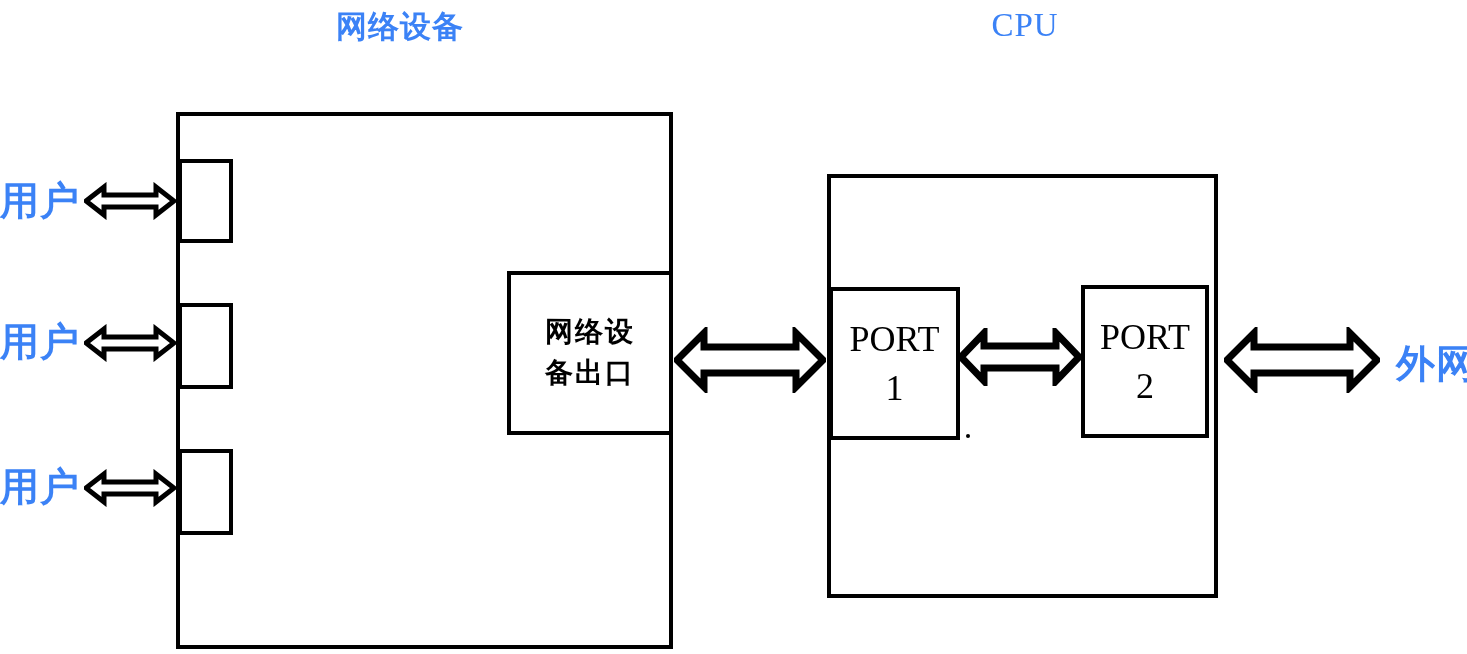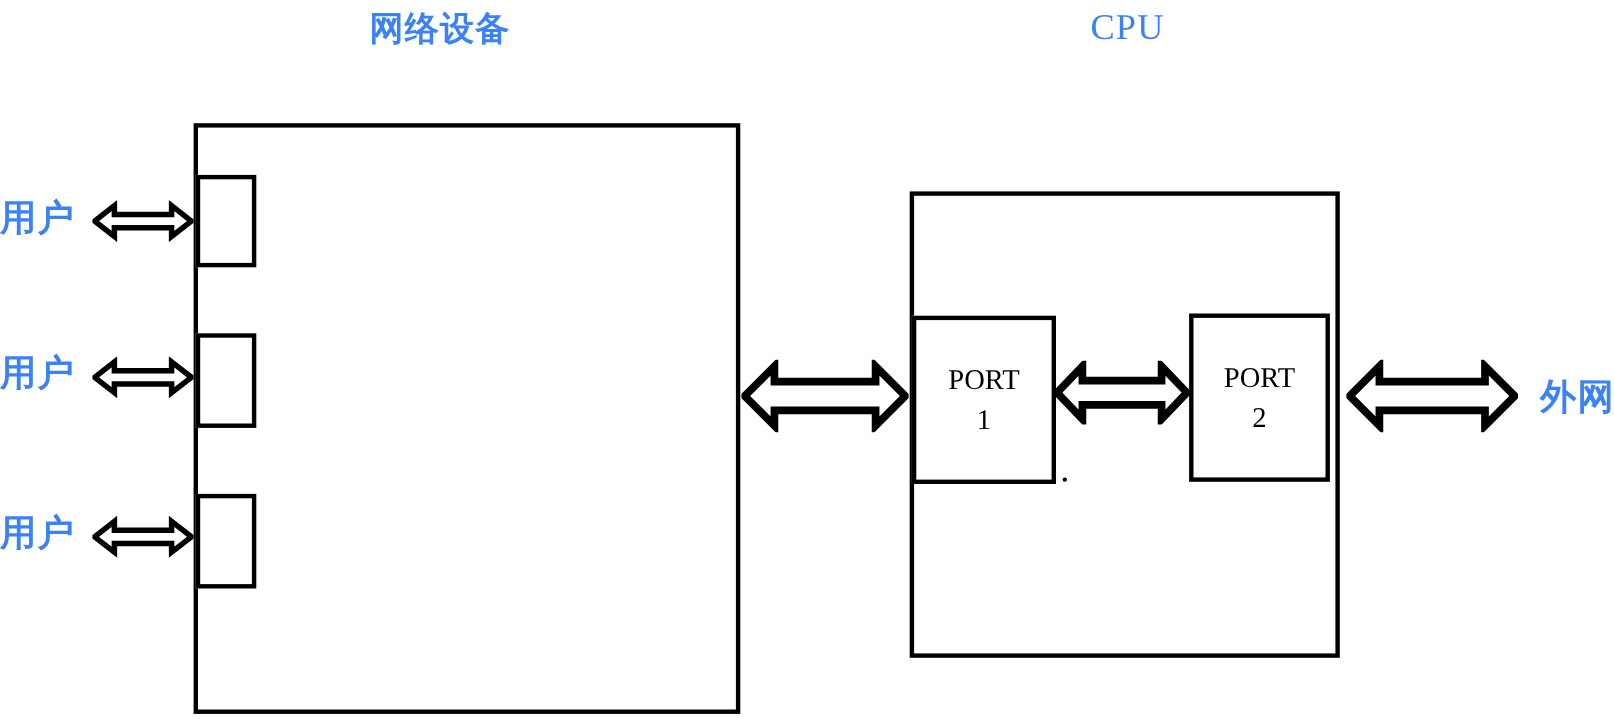--- a/index.html
+++ b/index.html
@@ -29,33 +29,33 @@
     letter-spacing: 1px;
   }
   .title-en {
     font-family: "Liberation Serif", serif;
     font-size: 33px;
     letter-spacing: 1px;
   }
   .side-cn {
     font-family: "DejaVu Sans", sans-serif;
     font-weight: bold;
-    font-size: 33px;
+    font-size: 39px;
     letter-spacing: 1px;
   }
   .box-cn {
     font-family: "DejaVu Sans", sans-serif;
     font-weight: bold;
     font-size: 28px;
     line-height: 1.45;
     letter-spacing: 2px;
   }
   .port-txt {
     font-family: "Liberation Serif", serif;
-    font-size: 26px;
+    font-size: 36px;
     line-height: 1.35;
   }
   .rect {
     position: absolute;
     border: 4px solid #000000;
     background: transparent;
     box-sizing: border-box;
   }
   .rect-inner {
     position: absolute;
@@ -88,20 +88,26 @@
   <div class="label title-en" style="left:960px; top:8px; width:130px;text-align:center;">CPU</div>
 
   <div class="rect" style="left:176px; top:112px; width:497px; height:537px;"></div>
 
   <div class="rect-inner" style="left:178px; top:159px; width:55px; height:84px;"></div>
 
   <div class="rect-inner" style="left:178px; top:303px; width:55px; height:86px;"></div>
 
   <div class="rect-inner" style="left:178px; top:449px; width:55px; height:86px;"></div>
 
+  <div class="rect-inner" style="left:507px; top:271px; width:166px; height:164px;">
+    <div class="box-cn" style="text-align:center;">
+      <div>网络设</div>
+      <div>备出口</div>
+    </div>
+  </div>
 
   <div class="label side-cn" style="left:0px; top:181px; width:72px; text-align:left;">用户</div>
 
   <div class="label side-cn" style="left:0px; top:322px; width:72px; text-align:left;">用户</div>
 
   <div class="label side-cn" style="left:0px; top:467px; width:72px; text-align:left;">用户</div>
 
   <div class="arrow" style="left:84px; top:182px;">
     <svg width="92" height="38" viewBox="0 0 92 38">
       <path d="M 2,19 L 20,5 L 20,13 L 72,13 L 72,5 L 90,19 L 72,33 L 72,25 L 20,25 L 20,33 Z" fill="none" stroke="#000" stroke-width="5" stroke-linejoin="miter"></path>

